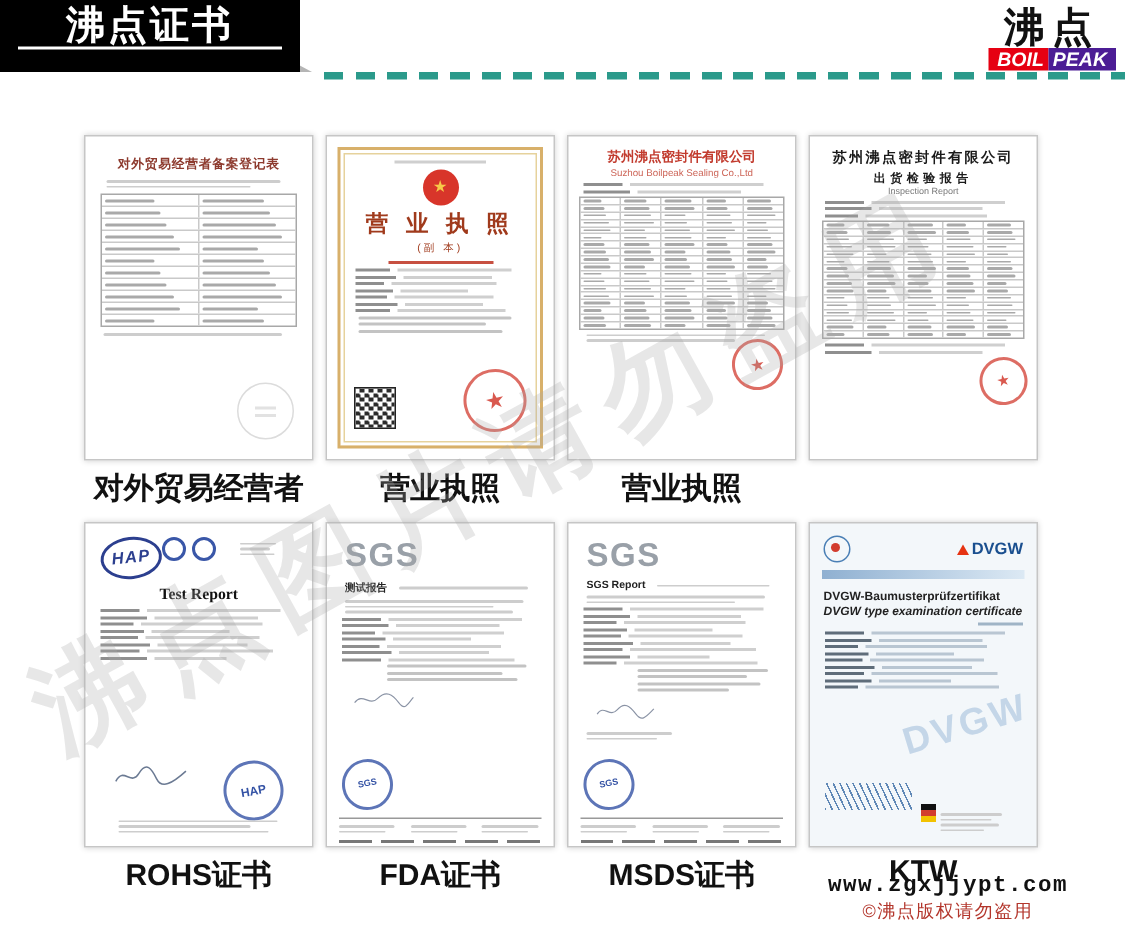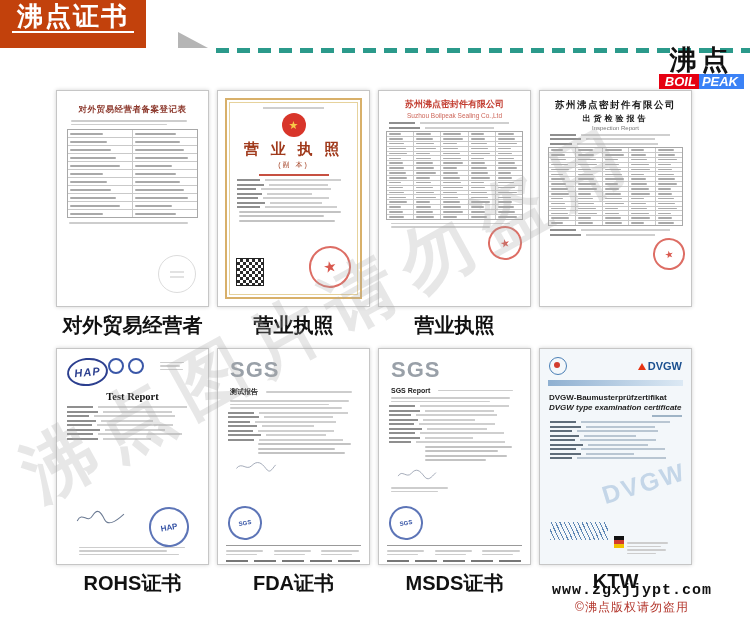--- a/index.html
+++ b/index.html
@@ -1,35 +1,35 @@
 <!DOCTYPE html>
 <html><head>
 <meta charset="utf-8">
 <style>
   html,body{margin:0;padding:0;background:#fff;}
   .page{position:relative;width:750px;height:620px;background:#fff;overflow:hidden;
         font-family:"Liberation Sans",sans-serif;}
 
   
-  .banner{position:absolute;left:0;top:0;width:146px;height:48px;background:#c2410c;
+  .banner{position:absolute;left:0;top:0;width:200px;height:48px;background:#000000;
           color:#fff;text-align:center;z-index:10;}
   .banner-title{font-size:26px;font-weight:bold;letter-spacing:2px;padding-top:1px;line-height:30px;}
   .banner-line{height:2px;background:#fff;margin:0 12px 1px;}
   .banner-sub{font-size:10px;font-weight:bold;letter-spacing:1.5px;}
   .banner-fold{position:absolute;left:178px;top:32px;width:0;height:0;
                border-bottom:16px solid #b5b5b5;border-right:30px solid transparent;z-index:9;}
   .dash-line{position:absolute;left:216px;right:0;top:48px;height:5px;z-index:9;
              background:repeating-linear-gradient(90deg,#2b9a8b 0 13px,transparent 13px 21px);}
 
-  .brand{position:absolute;top:4px;right:6px;display:flex;align-items:flex-start;gap:10px;z-index:10;margin-top:42px;}
+  .brand{position:absolute;top:4px;right:6px;display:flex;align-items:flex-start;gap:10px;z-index:10;}
   .brand-left{text-align:center;}
   .logo-cn{font-size:27px;font-weight:bold;color:#111;letter-spacing:5px;line-height:28px;}
   .logo-box{display:flex;font-weight:bold;font-style:italic;font-size:13px;color:#fff;line-height:15px;}
   .logo-box .boil{background:#e60012;padding:0 3px 0 6px;}
-  .logo-box .peak{background:#3b82f6;padding:0 6px 0 3px;}
+  .logo-box .peak{background:#4c1d95;padding:0 6px 0 3px;}
   .brand-right{padding-top:6px;}
   .tag-row{display:flex;align-items:baseline;gap:4px;color:#2b9a8b;}
   .tag-small{font-size:13px;font-weight:bold;}
   .tag-large{font-size:27px;font-weight:bold;letter-spacing:1px;}
   .tag-en{font-size:7.5px;color:#8a8a8a;letter-spacing:.6px;margin-top:1px;}
 
   
   .grid{position:absolute;left:56px;top:90px;display:grid;
         grid-template-columns:repeat(4,153px);gap:9px 8px;z-index:1;}
   .cell{width:153px;}

